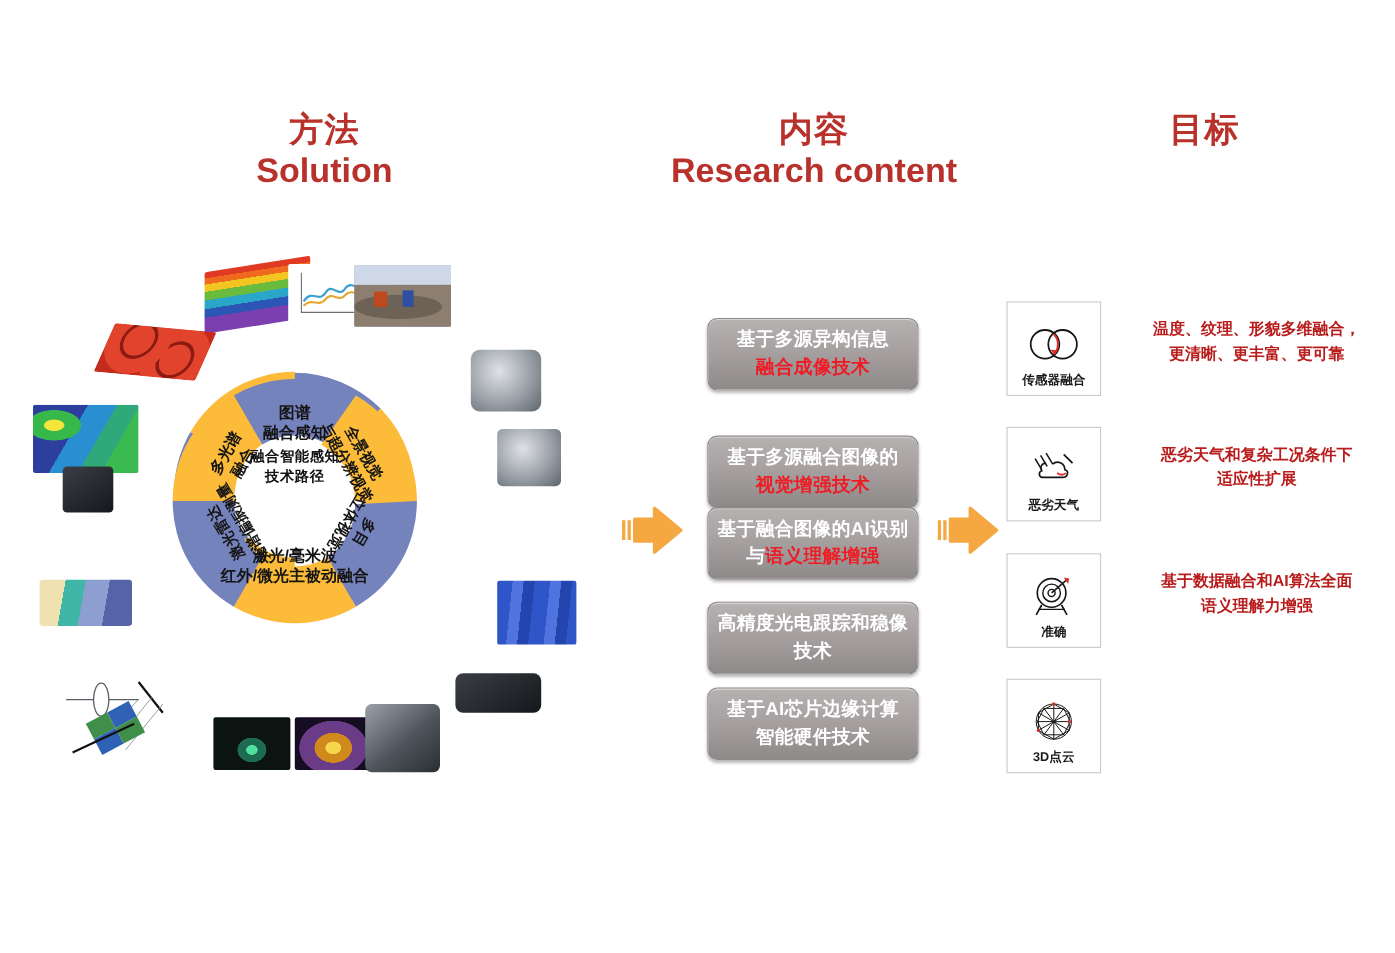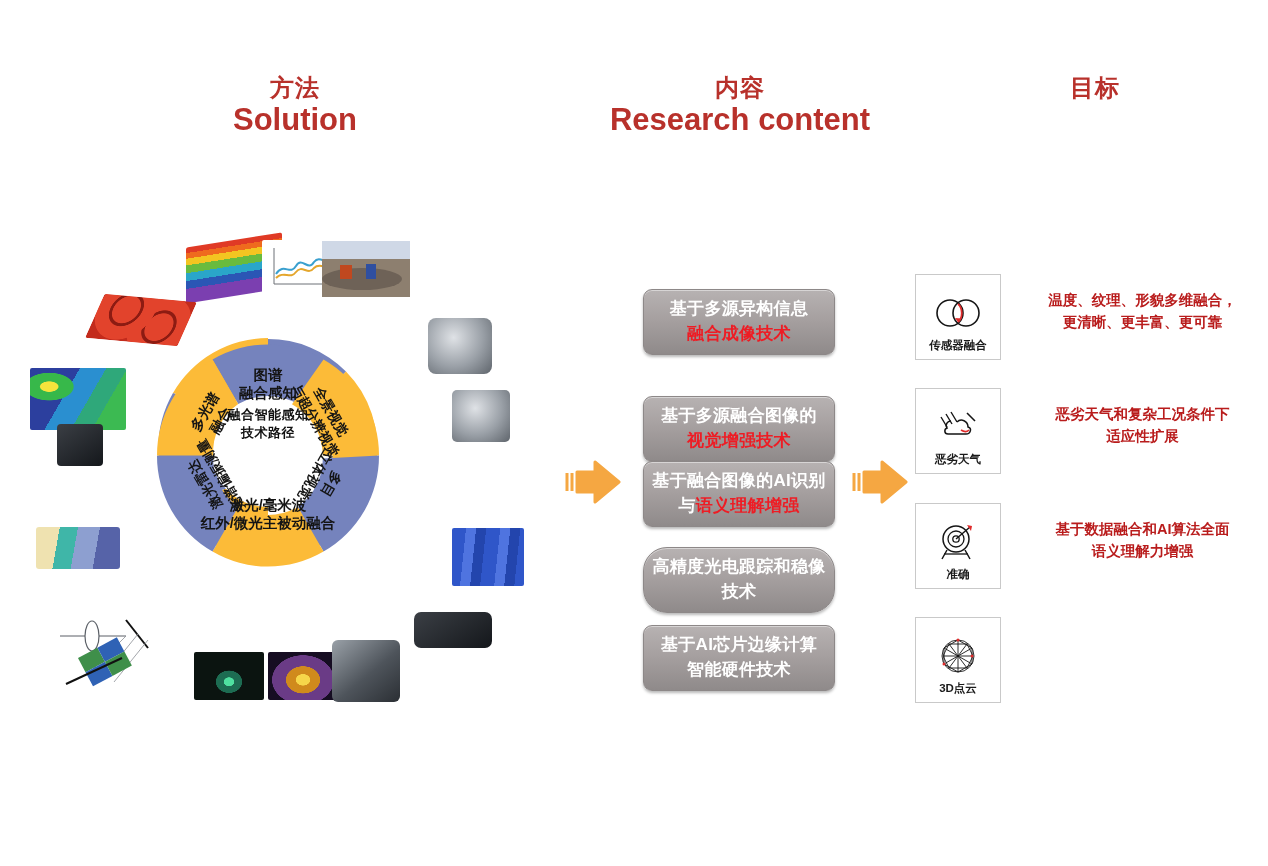--- a/index.html
+++ b/index.html
@@ -5,21 +5,21 @@
   html,body{margin:0;padding:0;}
   body{
     width:1268px;height:866px;background:#ffffff;
     font-family:"Liberation Sans","DejaVu Sans",sans-serif;
     overflow:hidden;position:relative;
   }
   .stage{position:absolute;left:0;top:0;width:1268px;height:866px;}
 
   
   .col-head{position:absolute;text-align:center;color:#b8312b;font-weight:bold;line-height:1.18;}
-  .col-head .cn{font-size:24px;letter-spacing:1px;display:block;}
+  .col-head .cn{font-size:31px;letter-spacing:1px;display:block;margin-top:26px;}
   .col-head .en{font-size:31px;display:block;}
   #head-solution{left:150px;top:74px;width:290px;}
   #head-content{left:560px;top:74px;width:360px;}
   #head-goals{left:930px;top:74px;width:330px;}
 
   
   #donut-wrap{position:absolute;left:108px;top:288px;width:320px;height:320px;}
   #donut-svg{position:absolute;left:0;top:0;}
   .seg-label{font-family:"Liberation Sans","DejaVu Sans",sans-serif;font-weight:bold;fill:#141414;}
   #donut-center{
@@ -219,21 +219,21 @@
 
   <div class="proc-box" style="top:461px;height:64px;">
     <div>
       <span class="ln">基于融合图像的AI识别</span>
       <span class="ln">
         <span>与</span><span class="hl">语义理解增强</span>
       </span>
     </div>
   </div>
 
-  <div class="proc-box" style="top:547px;height:64px;border-radius:24px;">
+  <div class="proc-box" style="top:547px;height:64px;">
     <div>
       <span class="ln">高精度光电跟踪和稳像</span>
       <span class="ln">技术</span>
     </div>
   </div>
 
   <div class="proc-box" style="top:625px;height:64px;">
     <div>
       <span class="ln">基于AI芯片边缘计算</span>
       <span class="ln">智能硬件技术</span>

